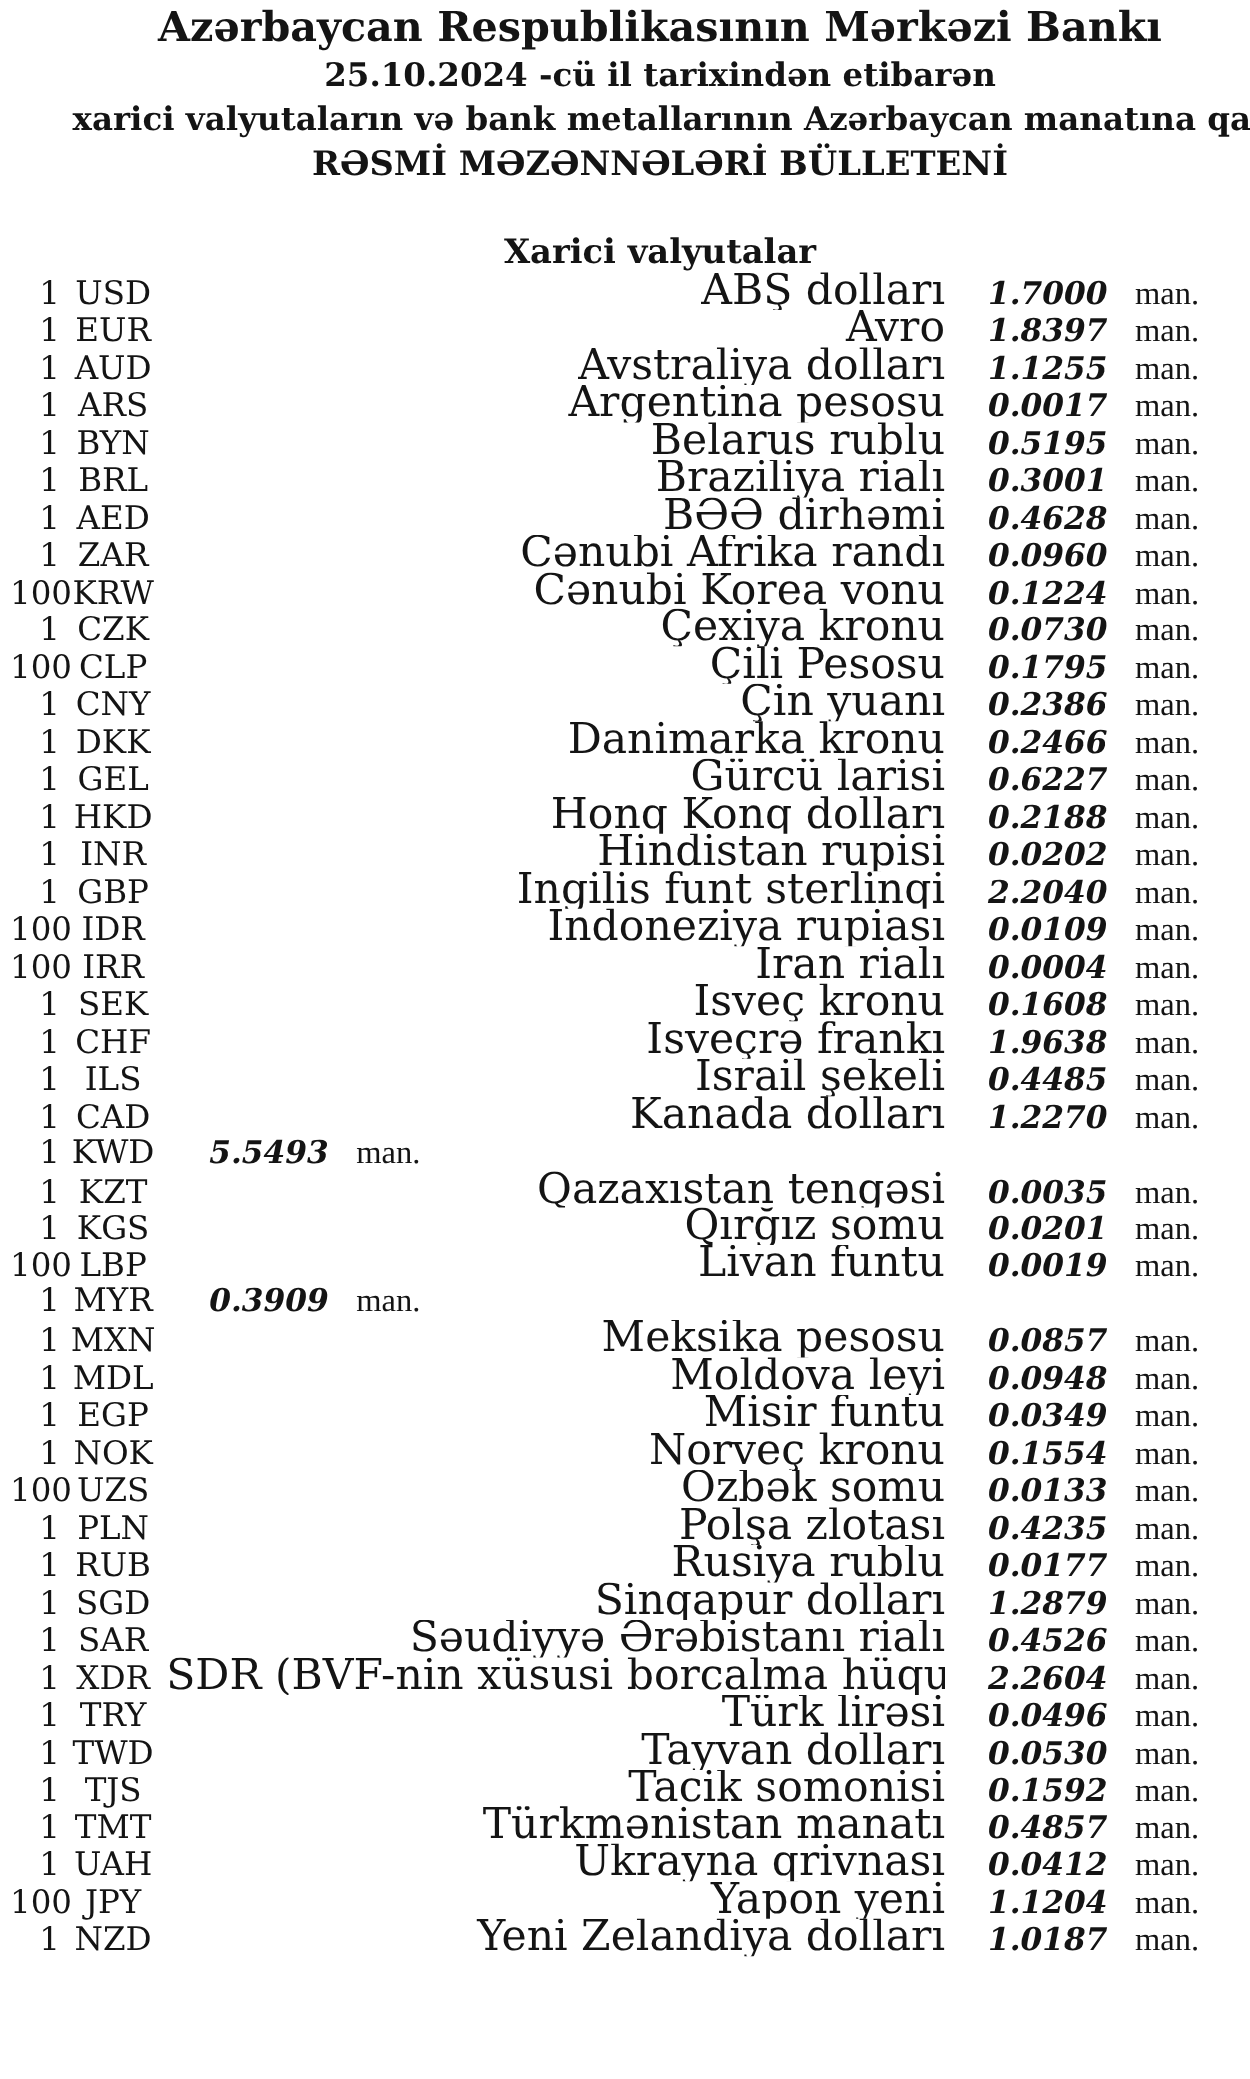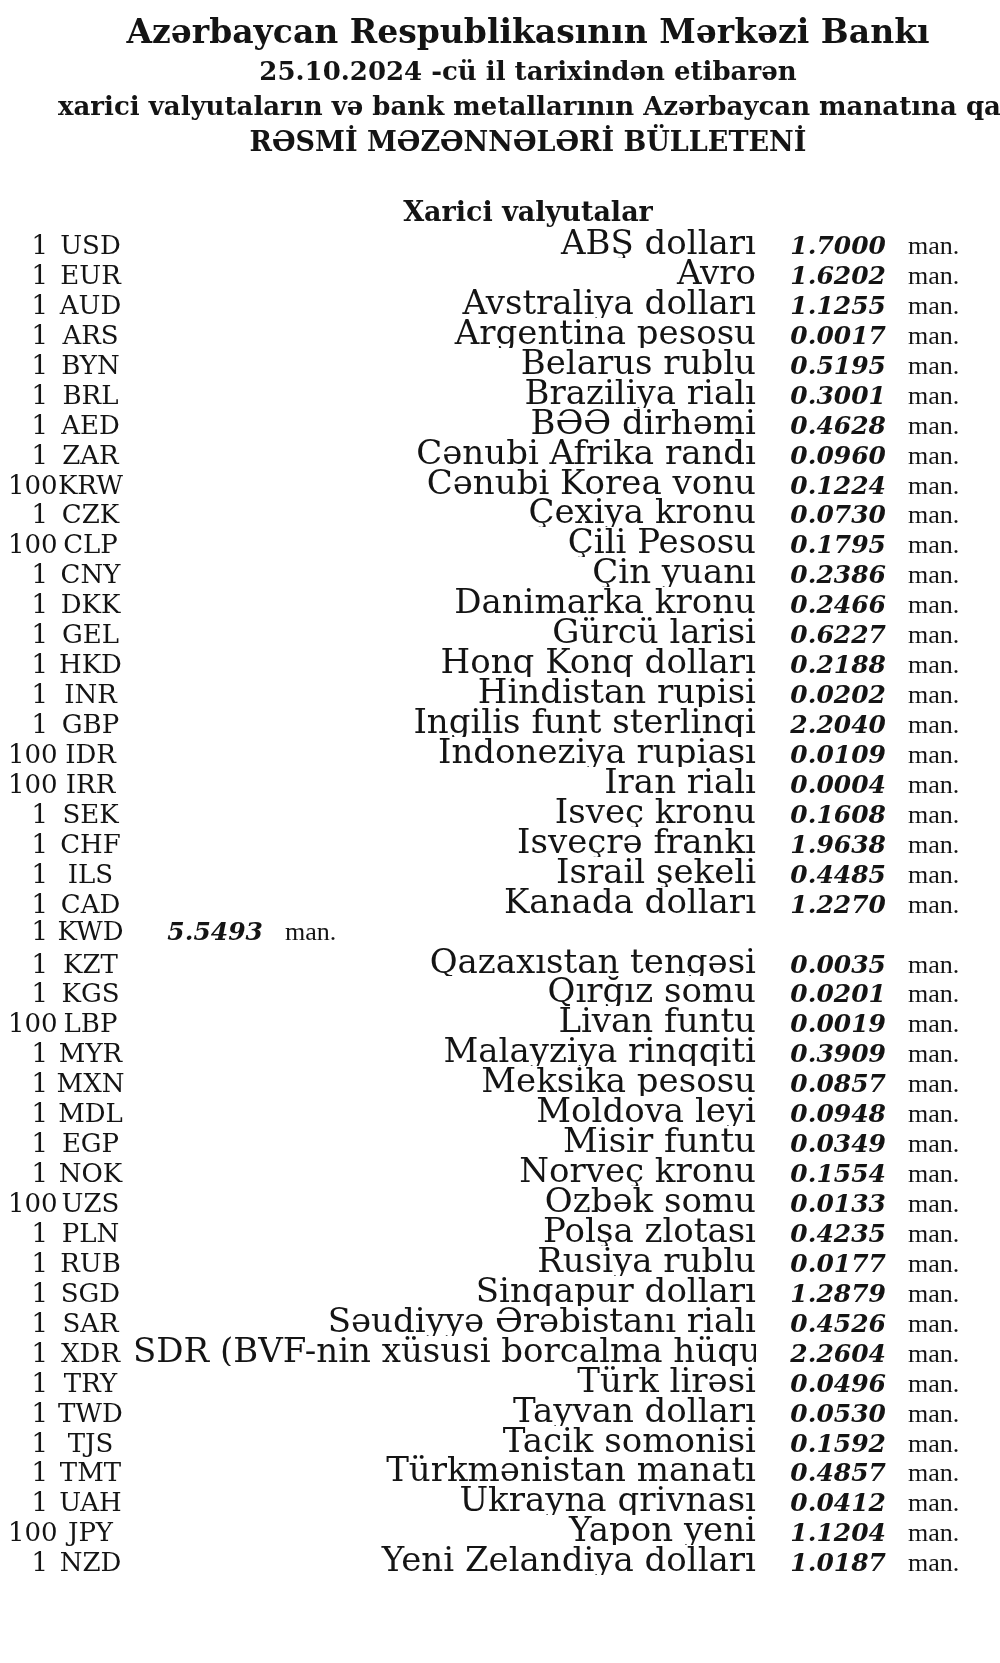--- a/index.html
+++ b/index.html
@@ -13,21 +13,20 @@
     height: 1663px;
     background: #ffffff;
     color: #141414;
     font-family: "DejaVu Serif", "Liberation Serif", serif;
     overflow: hidden;
   }
   .header-block {
     margin-left: 58px;
     width: 940px;
     text-align: center;
-    padding-top: 10px;
   }
   .bank-name {
     font-size: 33px;
     font-weight: bold;
     line-height: 44px;
     letter-spacing: 0px;
     white-space: nowrap;
   }
   .date-line {
     font-size: 26px;
@@ -119,21 +118,21 @@
       <span class="cell-qty">1</span>
       <span class="cell-code">USD</span>
       <span class="cell-name">ABŞ dolları</span>
       <span class="cell-rate">1.7000</span>
       <span class="cell-unit">man.</span>
     </div>
       <div class="row">
       <span class="cell-qty">1</span>
       <span class="cell-code">EUR</span>
       <span class="cell-name">Avro</span>
-      <span class="cell-rate">1.6202</span>
+      <span class="cell-rate">1.8397</span>
       <span class="cell-unit">man.</span>
     </div>
       <div class="row">
       <span class="cell-qty">1</span>
       <span class="cell-code">AUD</span>
       <span class="cell-name">Avstraliya dolları</span>
       <span class="cell-rate">1.1255</span>
       <span class="cell-unit">man.</span>
     </div>
       <div class="row">
@@ -299,21 +298,20 @@
       <div class="row">
       <span class="cell-qty">100</span>
       <span class="cell-code">LBP</span>
       <span class="cell-name">Livan funtu</span>
       <span class="cell-rate">0.0019</span>
       <span class="cell-unit">man.</span>
     </div>
       <div class="row">
       <span class="cell-qty">1</span>
       <span class="cell-code">MYR</span>
-      <span class="cell-name">Malayziya rinqqiti</span>
       <span class="cell-rate">0.3909</span>
       <span class="cell-unit">man.</span>
     </div>
       <div class="row">
       <span class="cell-qty">1</span>
       <span class="cell-code">MXN</span>
       <span class="cell-name">Meksika pesosu</span>
       <span class="cell-rate">0.0857</span>
       <span class="cell-unit">man.</span>
     </div>

